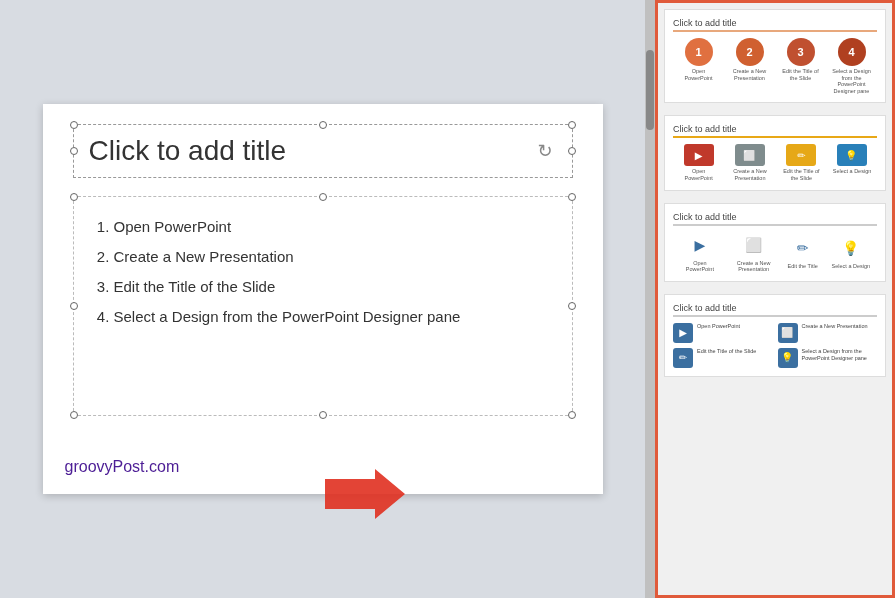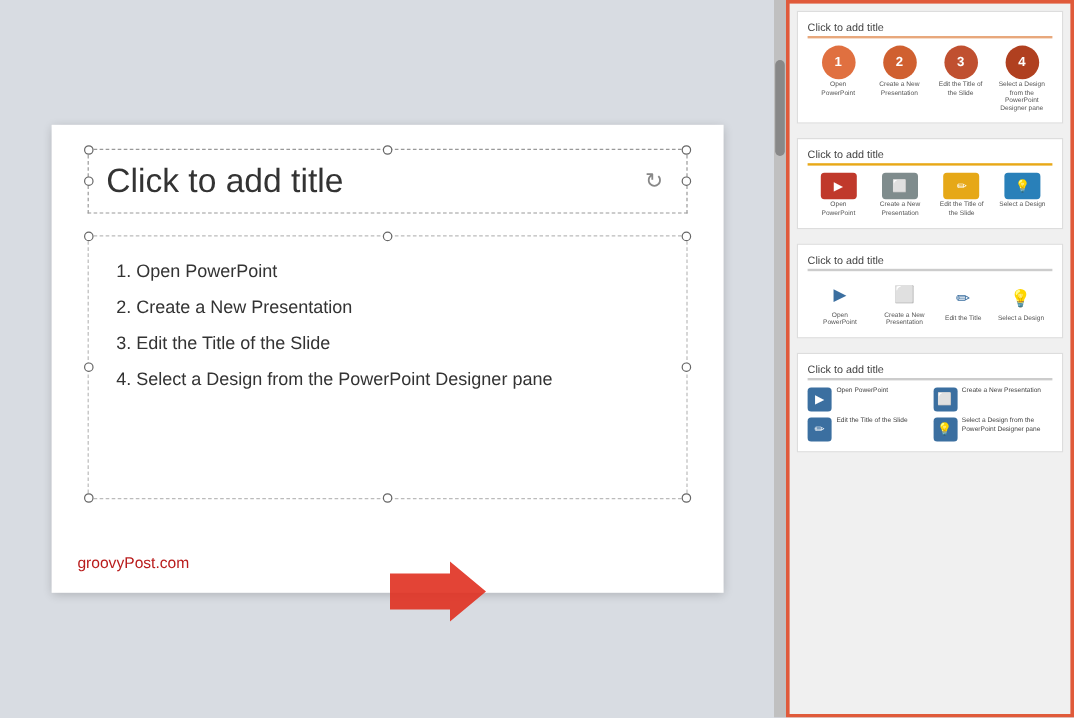--- a/index.html
+++ b/index.html
@@ -100,22 +100,22 @@
     .content-area .handle.ml { top: calc(50% - 4px); left: -4px; }
     .content-area .handle.mr { top: calc(50% - 4px); right: -4px; }
     .content-area .handle.bl { bottom: -4px; left: -4px; }
     .content-area .handle.bm { bottom: -4px; left: calc(50% - 4px); }
     .content-area .handle.br { bottom: -4px; right: -4px; }
 
     .watermark {
       position: absolute;
       bottom: 18px;
       left: 22px;
-      font-size: 13px;
-      color: #b91c1c;
+      font-size: 16px;
+      color: #4c1d95;
       text-align: right;
     }
 
     
     .arrow-container {
       position: absolute;
       bottom: 70px;
       right: 240px;
     }
 

